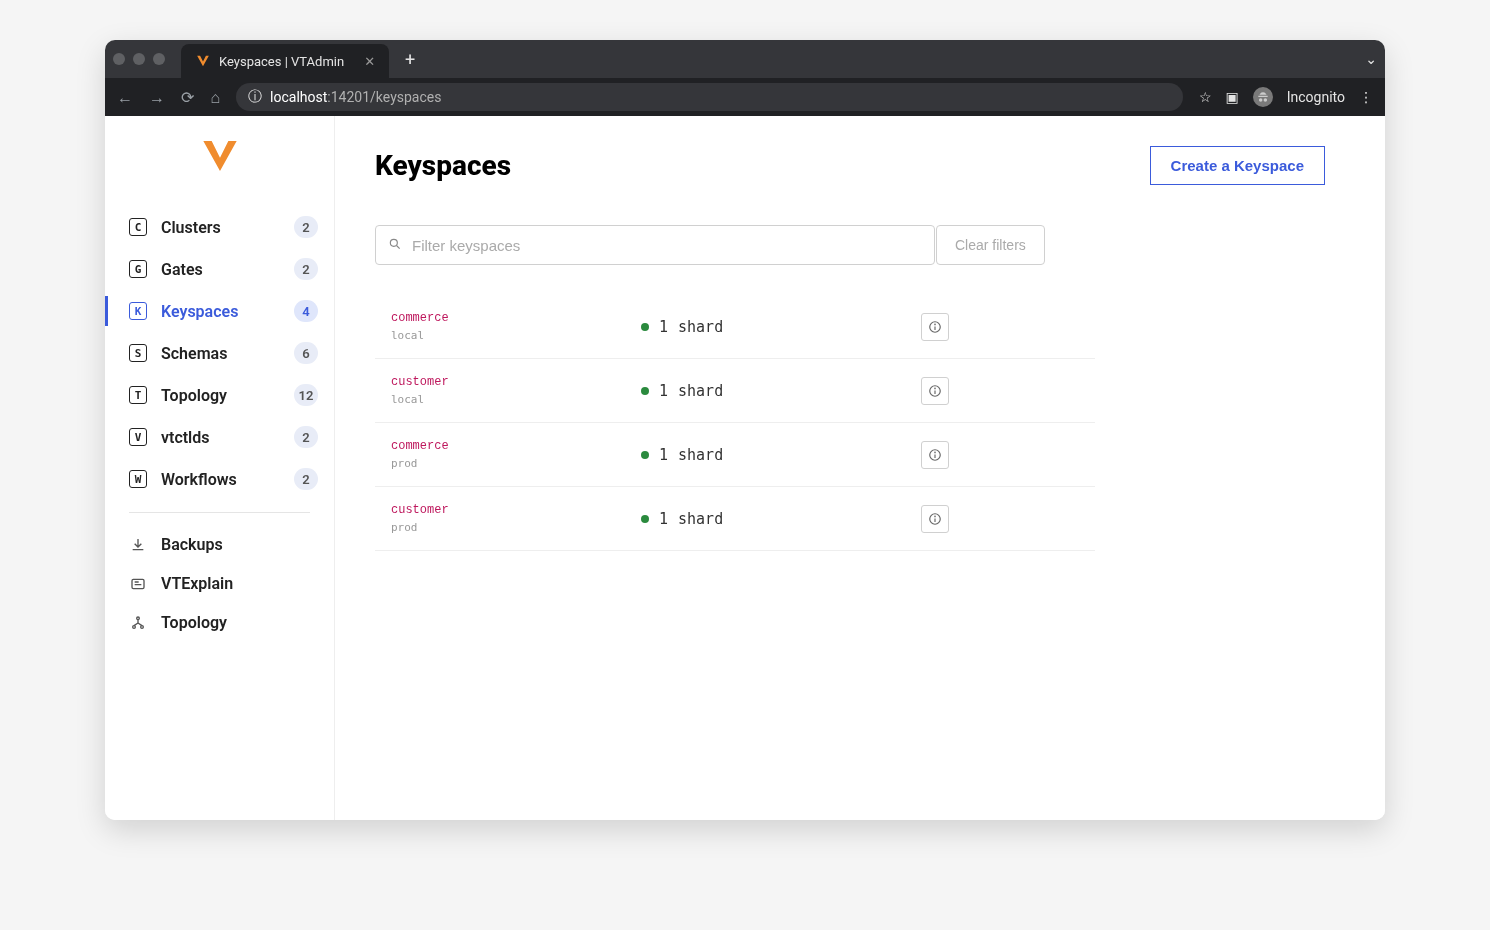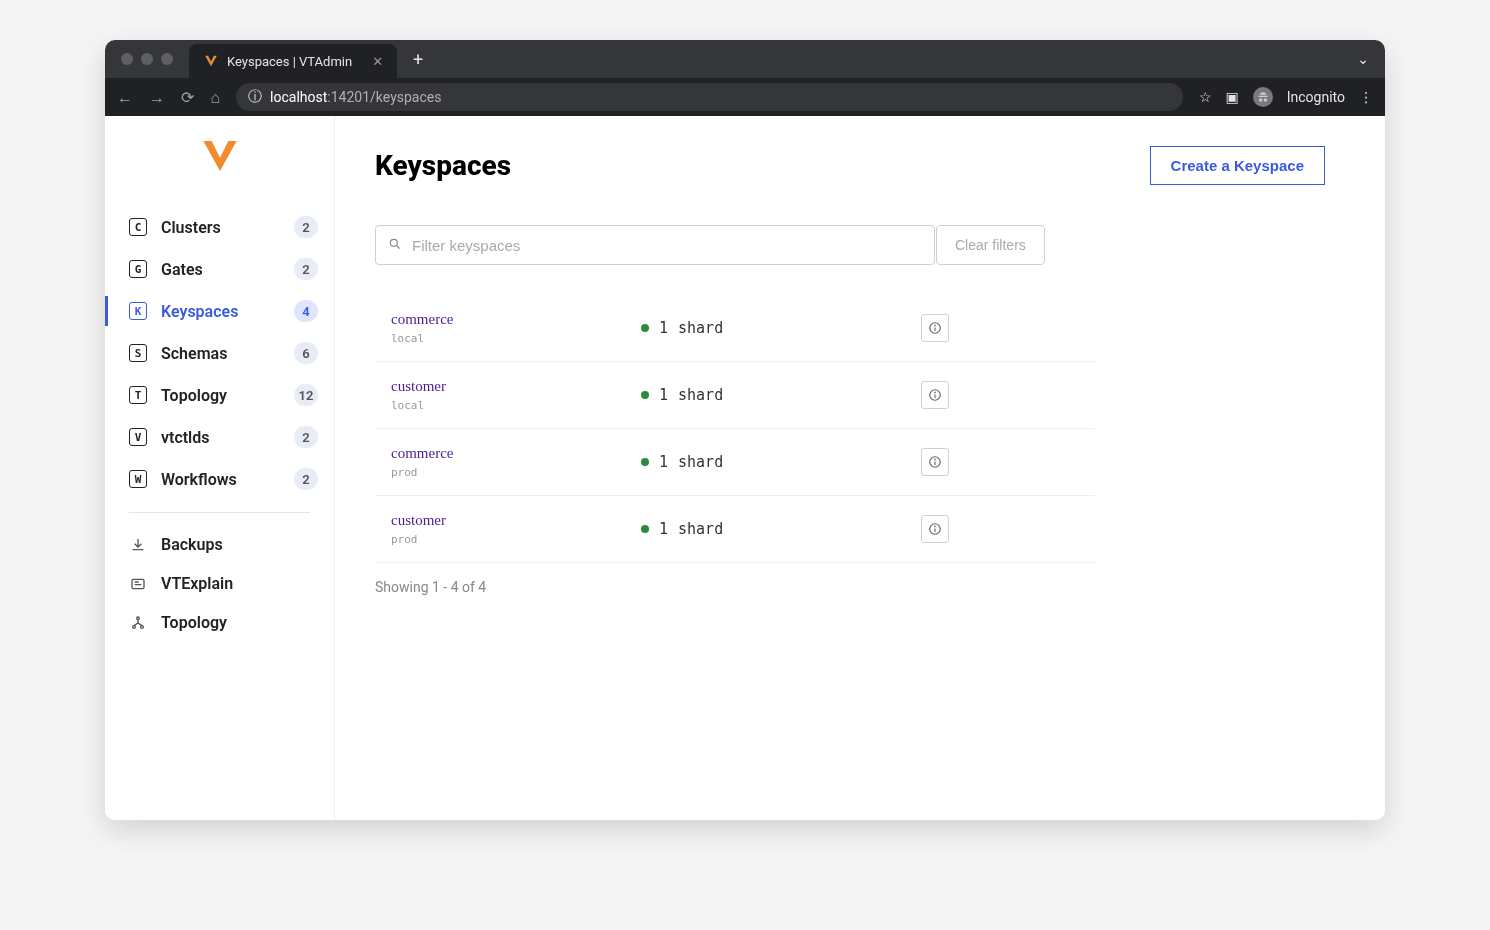--- a/index.html
+++ b/index.html
@@ -17,21 +17,21 @@
   box-shadow: 0 10px 30px rgba(0,0,0,0.15);
   overflow: hidden;
   display: flex;
   flex-direction: column;
 }
 .titlebar {
   background: #35363a;
   height: 38px;
   display: flex;
   align-items: center;
-  padding: 0 16px;
+  padding: 0 8px;
 }
 .dots { display: flex; gap: 8px; margin-right: 16px; }
 .dot { width: 12px; height: 12px; border-radius: 50%; background: #5f6063; }
 .tab {
   background: #202124;
   height: 34px;
   display: flex;
   align-items: center;
   padding: 0 14px;
   border-top-left-radius: 8px;
@@ -154,21 +154,21 @@
   border: 1px solid #d0d0d0; background:#fff; color:#aaa;
   padding: 0 18px; border-radius:4px; font-size:14px; font-weight:500;
   height:40px; cursor:pointer;
 }
 .table { width: 720px; }
 .table-head { display:flex; padding: 10px 16px; border-bottom:1px solid #e5e5e5; color:#666; font-size:14px; }
 .col-keyspace { width: 250px; }
 .col-shards { width: 280px; }
 .col-actions { flex:1; }
 .row { display:flex; padding: 16px; border-bottom:1px solid #eee; align-items:center; }
-.ks-name { color:#4c1d95; font-family: Liberation Serif, serif; font-size:15px; font-weight:500; cursor:pointer; }
+.ks-name { color:#be185d; font-family: Liberation Mono, monospace; font-size:12px; font-weight:500; cursor:pointer; }
 .ks-cluster { color:#999; font-family: ui-monospace, Menlo, monospace; font-size:11px; margin-top:4px; }
 .shard-cell { display:flex; align-items:center; gap:10px; font-family: ui-monospace, Menlo, monospace; font-size:15px; color:#333; }
 .status-dot { width:8px; height:8px; border-radius:50%; background:#2b8a3e; }
 .action-btn { width:28px; height:28px; border:1px solid #d0d0d0; border-radius:3px; display:flex;align-items:center;justify-content:center; cursor:pointer; color:#666; background:#fff; }
 .pagination { color:#888; font-size:14px; margin-top:16px; }
 </style>
 </head>
 <body>
 
 <div class="window">
@@ -390,16 +390,15 @@
                     <circle cx="12" cy="12" r="9"></circle>
                     <line x1="12" y1="11" x2="12" y2="17"></line>
                     <circle cx="12" cy="7.5" r="0.5" fill="#666"></circle>
                   </svg>
                 </button>
               </div>
             </div>
           </div>
       </div>
 
-      <div class="pagination">Showing 1 - 4 of 4</div>
     </div>
   </div>
 </div>
 
 </body></html>

